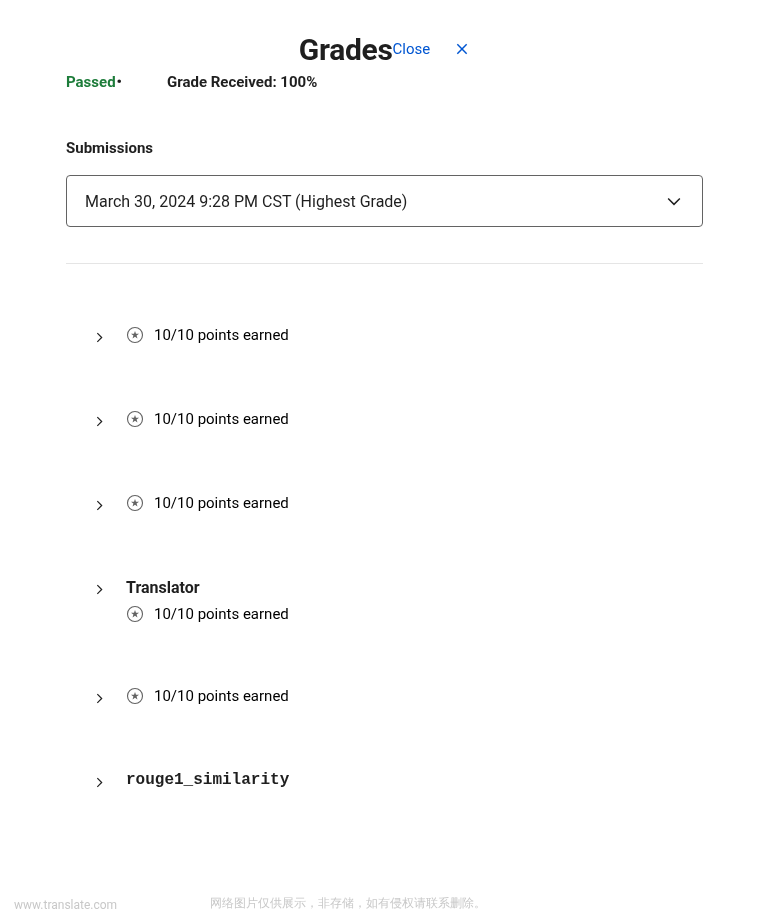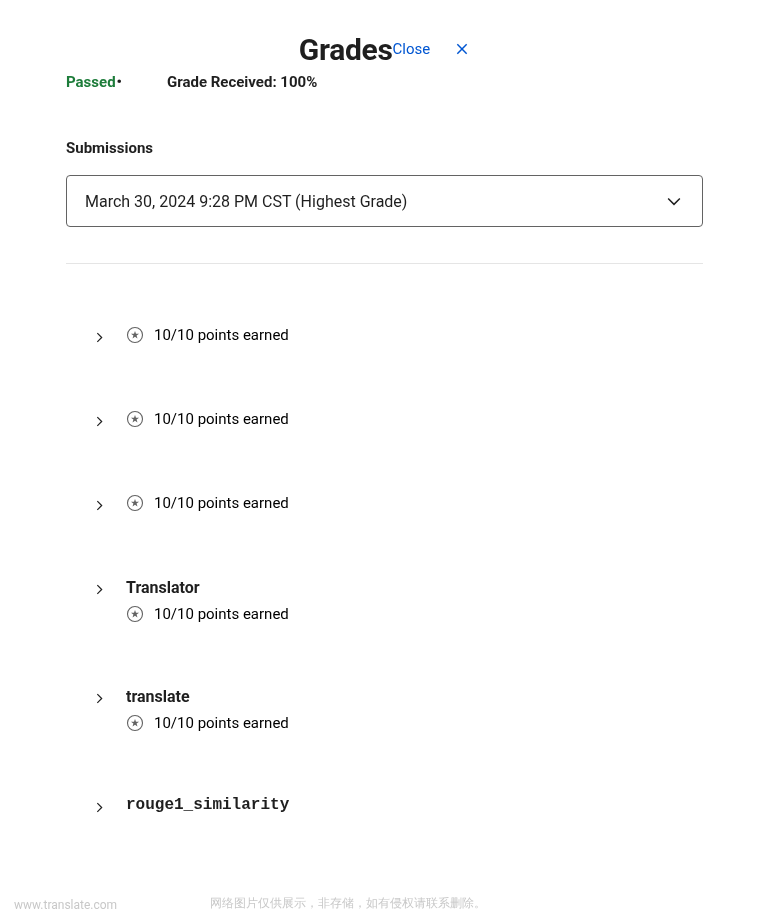--- a/index.html
+++ b/index.html
@@ -253,21 +253,20 @@
       </div>
     </div>
 
     <div class="grade-item">
       <div class="chevron-box">
         <svg viewBox="0 0 24 24" fill="none" stroke-width="2.2">
           <polyline points="8 4 16 12 8 20"></polyline>
         </svg>
       </div>
       <div class="item-content">
-        <div class="item-title">translate</div>
         <div class="points-row">
           <svg class="star-icon" viewBox="0 0 24 24" fill="none" stroke="#636363" stroke-width="1.5">
             <circle cx="12" cy="12" r="10"></circle>
             <path d="M12 6.5 L13.3 10.4 L17.4 10.4 L14.1 12.8 L15.3 16.7 L12 14.3 L8.7 16.7 L9.9 12.8 L6.6 10.4 L10.7 10.4 Z" fill="#636363" stroke="none"></path>
           </svg>
           <span>10/10 points earned</span>
         </div>
       </div>
     </div>
 

